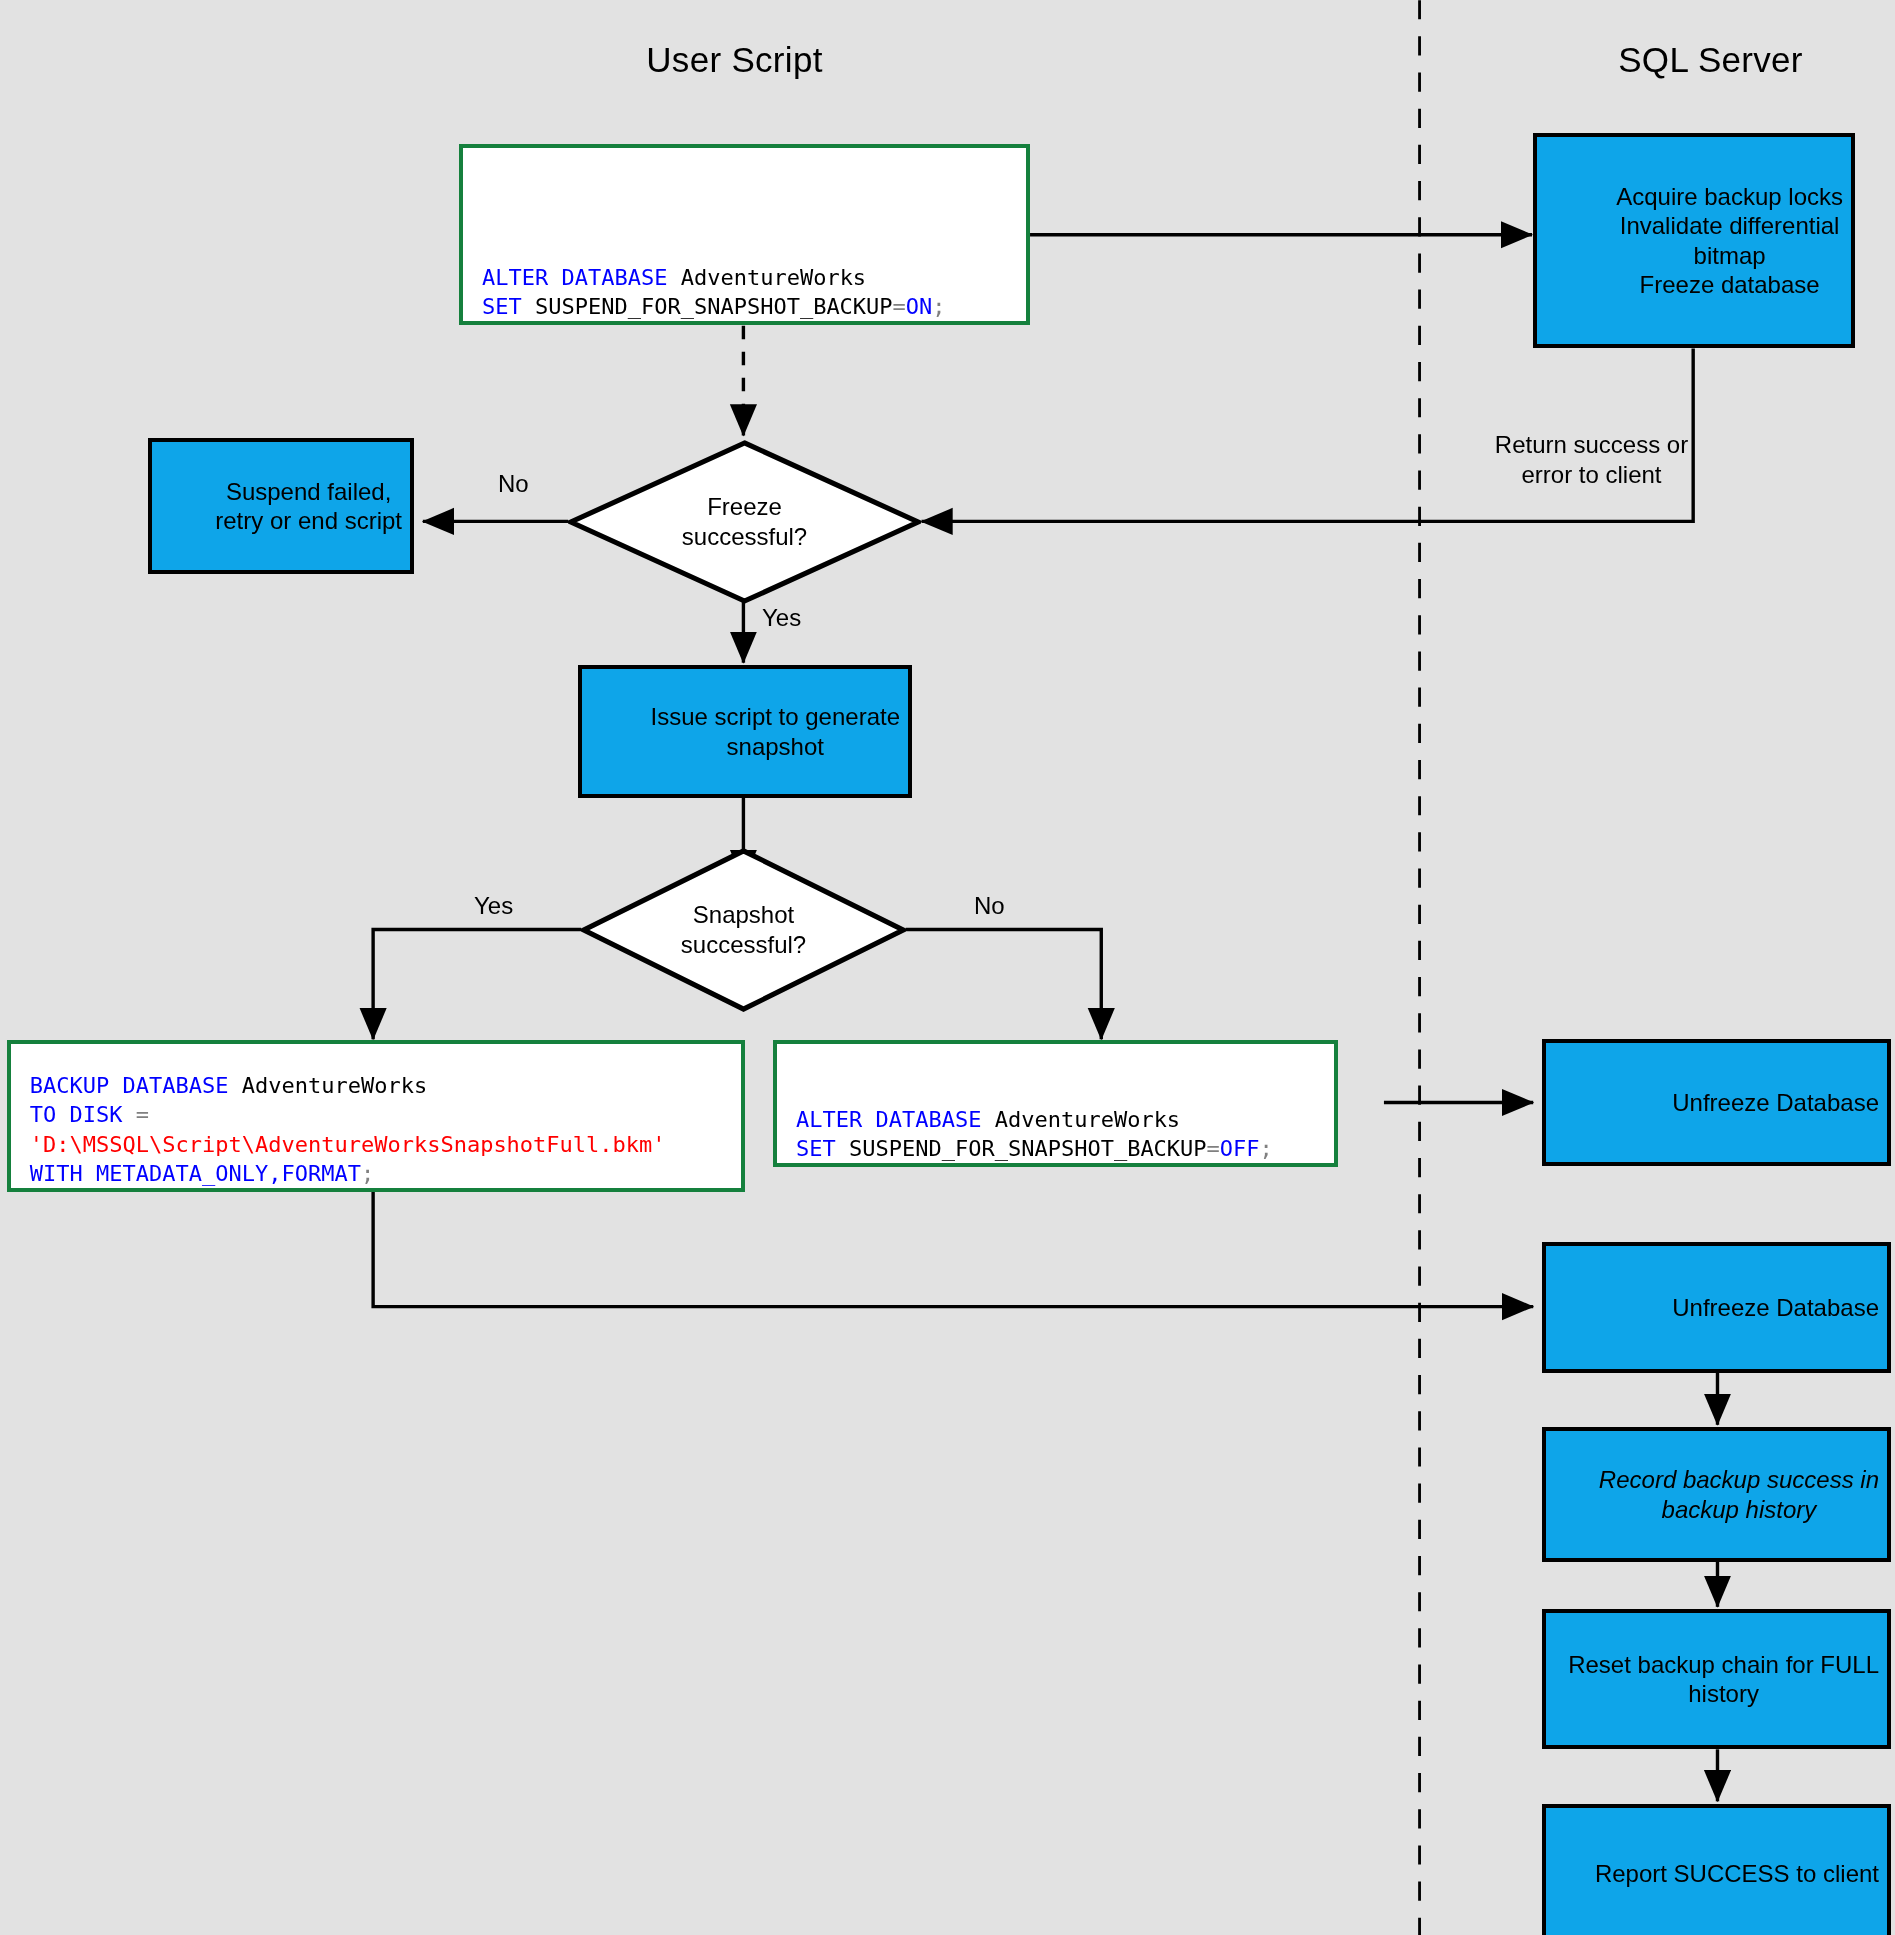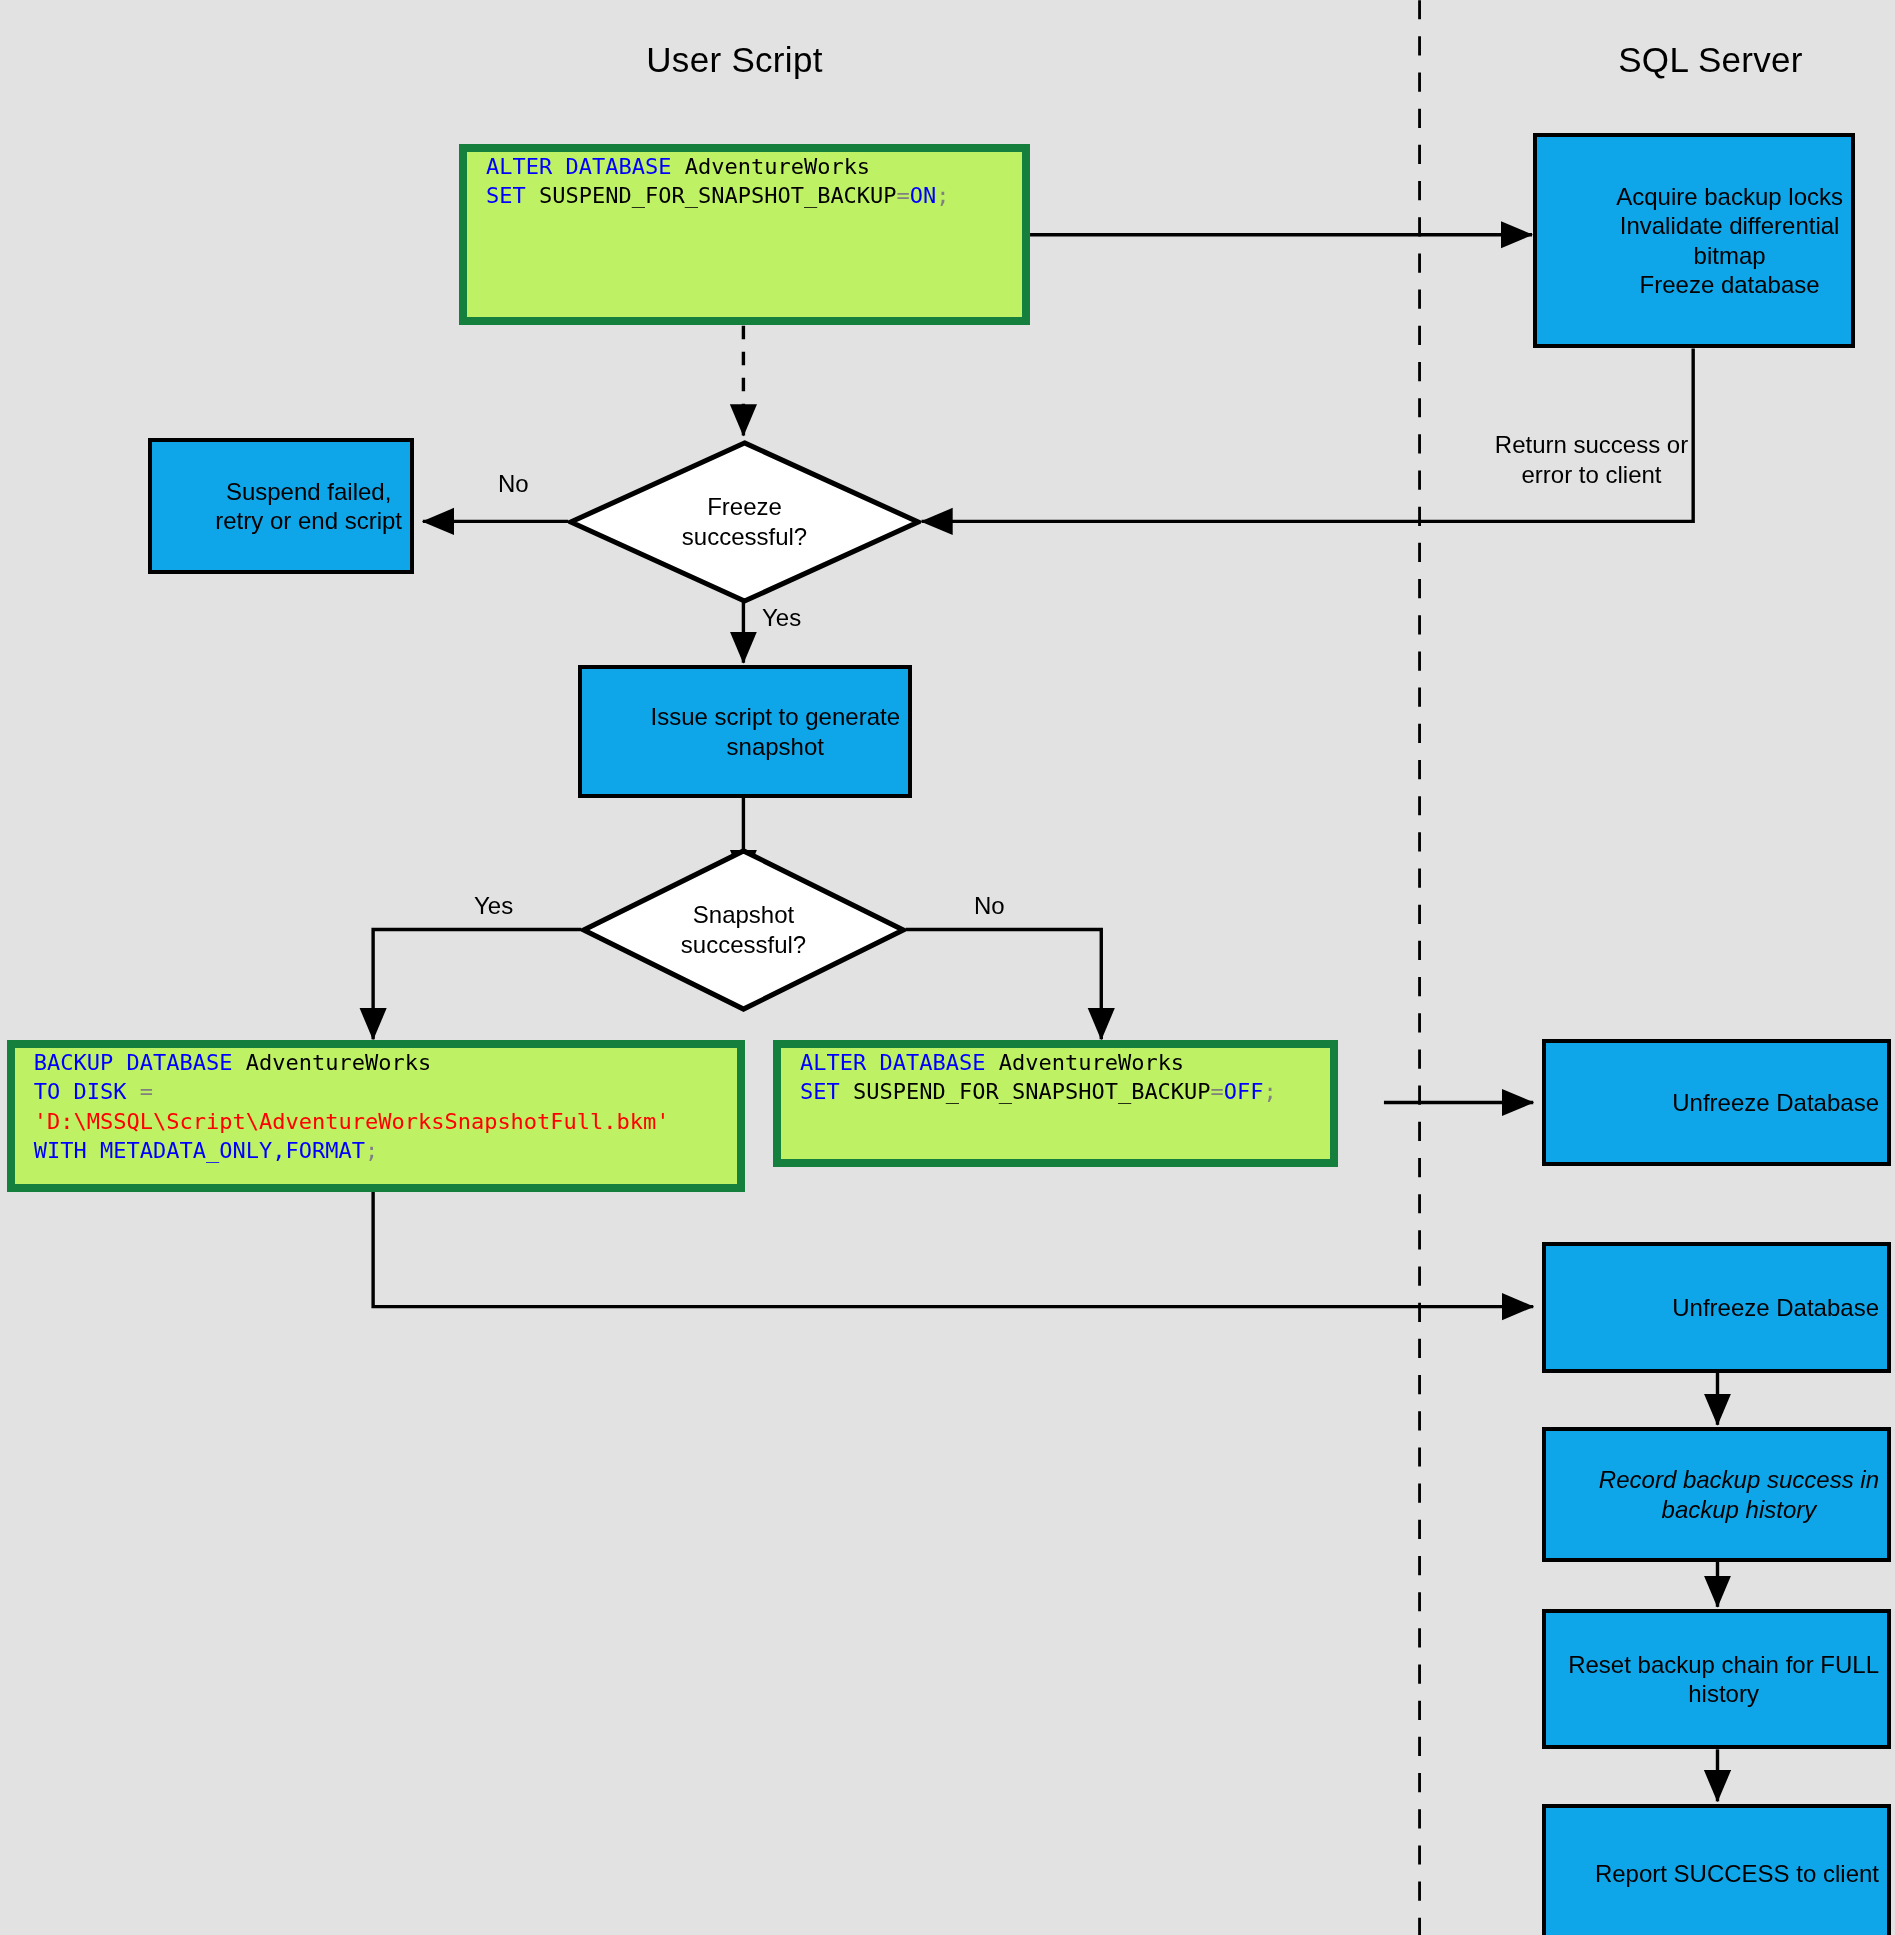--- a/index.html
+++ b/index.html
@@ -34,25 +34,25 @@
   .node .txt{
     font-size:24px;
     line-height:1.22;
     color:#000;
     text-align:center;
     padding:0 8px;
   }
 
   .code{
     position:absolute;
-    background:#bef264;
-    border:8px solid #15803d;
+    background:#ffffff;
+    border:4px solid #15803d;
     box-sizing:border-box;
     display:flex;
-    align-items:flex-start;
+    align-items:flex-end;
   }
   .code pre{
     margin:0;
     padding:0 0 0 19px;
     font-family:"DejaVu Sans Mono", monospace;
     font-size:22px;
     line-height:1.33;
     white-space:pre;
     color:#000;
   }

